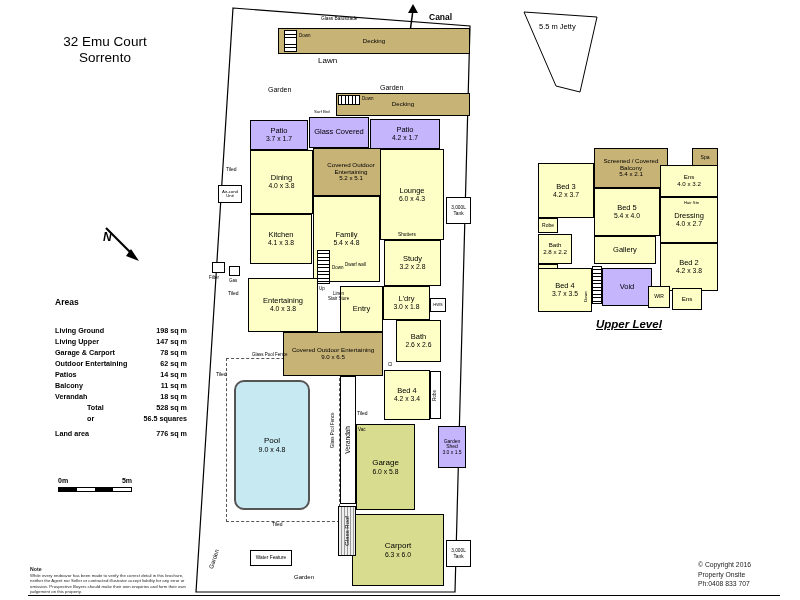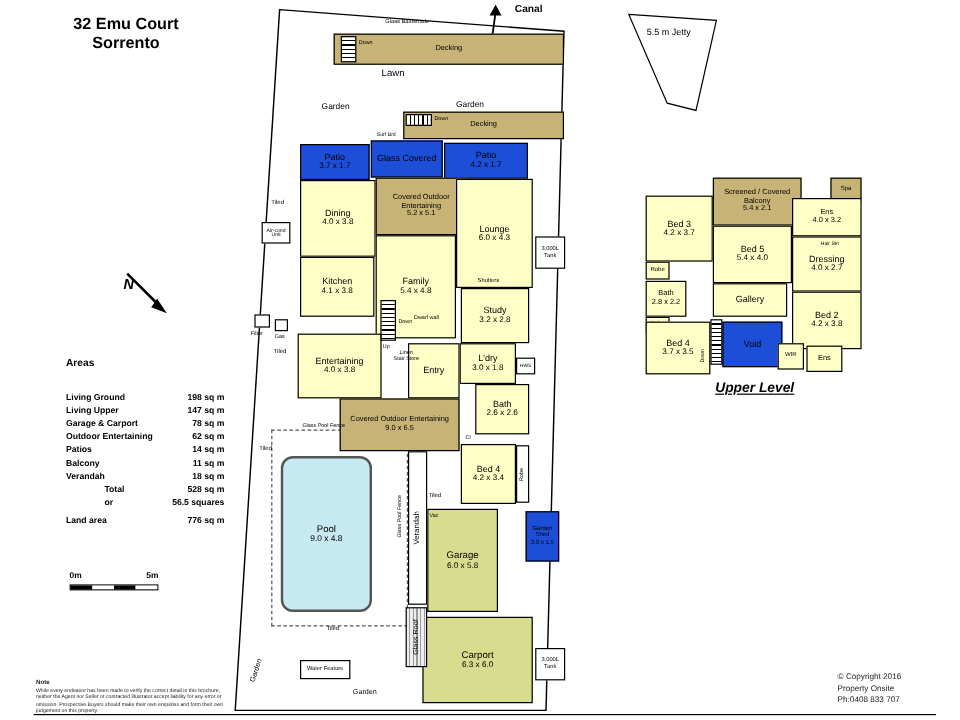--- a/index.html
+++ b/index.html
@@ -5,34 +5,34 @@
   *{margin:0;padding:0;box-sizing:border-box}
   html,body{width:800px;height:600px}
   body{font-family:"Liberation Sans",sans-serif;background:#fff;color:#000;position:relative;overflow:hidden}
   #canvas{position:absolute;left:0;top:0;width:800px;height:600px}
   svg.lines{position:absolute;left:0;top:0;z-index:0}
   .room{position:absolute;border:1.6px solid #000;background:#feffc6;display:flex;flex-direction:column;align-items:center;justify-content:center;text-align:center;line-height:1.12;z-index:2;overflow:hidden}
   .room .nm{font-size:7.5px}
   .room .dm{font-size:6.8px}
   .deck{background:#c8b377}
   .grg{background:#d7dc8e}
-  .white{background:#1d4ed8}
+  .white{background:#c4b5fd}
   .sm .nm,.sm .dm{font-size:6.2px}
   .xs .nm,.xs .dm{font-size:5px}
   .pool{position:absolute;background:#c7e9f1;border:2px solid #555;border-radius:10px;display:flex;flex-direction:column;align-items:center;justify-content:center;z-index:2;text-align:center;line-height:1.2}
   .pool .nm{font-size:8px}.pool .dm{font-size:7px}
   .fence{position:absolute;border:1px dashed #555;z-index:1}
   .lbl{position:absolute;font-size:7px;white-space:nowrap;z-index:5;color:#000}
   .b{font-weight:bold}
   .vt{writing-mode:vertical-rl;transform:rotate(180deg);white-space:nowrap}
   .stairs{position:absolute;border:1px solid #000;background:repeating-linear-gradient(180deg,#fff 0,#fff 2.5px,#000 2.5px,#000 3.5px);z-index:3}
   .stairs.h{background:repeating-linear-gradient(90deg,#fff 0,#fff 2.5px,#000 2.5px,#000 3.5px)}
   .glassroof{position:absolute;border:1px solid #000;background:repeating-linear-gradient(90deg,#eee 0,#eee 2px,#999 2px,#999 3px);z-index:2;display:flex;align-items:center;justify-content:center}
   .box{position:absolute;border:1px solid #000;background:#fff;display:flex;align-items:center;justify-content:center;text-align:center;line-height:1.05;z-index:3;overflow:hidden}
-  .title{position:absolute;left:40px;top:12px;width:130px;text-align:center;font-size:13.5px;font-weight:bold;line-height:1.15;z-index:5}
+  .title{position:absolute;left:40px;top:34px;width:130px;text-align:center;font-size:13.5px;font-weight:normal;line-height:1.15;z-index:5}
   .areas{position:absolute;left:55px;top:298px;width:132px;z-index:5;font-size:7.2px;font-weight:bold;line-height:1}
   .areas .hd{font-size:8.5px;margin-bottom:20px}
   .arow{display:flex;justify-content:space-between;margin-bottom:3.8px}
   .arow.tot .al{margin-left:32px}
   .arow.landrow{margin-top:8px}
   .scale{position:absolute;left:58px;top:477px;width:74px;z-index:5;font-size:7px;font-weight:bold}
   .scale .marks{display:flex;justify-content:space-between}
   .scalebar{margin-top:3px;height:5px;border:1px solid #000;display:flex}
   .scalebar i{flex:1;display:block}
   .note{position:absolute;left:30px;top:566px;width:162px;z-index:5;font-size:4.3px;line-height:1.3;color:#222}
@@ -54,21 +54,21 @@
     <line x1="106" y1="228" x2="132" y2="254" stroke="#000" stroke-width="2.2"></line>
     <polygon points="139,261 126,256 131,249" fill="#000"></polygon>
   </svg>
 
   <div class="title">
     <div>32 Emu Court</div>
     <div>Sorrento</div>
   </div>
 
   <div class="lbl b" style="left:103px;top:230px;font-size:12px;font-style:italic">N</div>
-  <div class="lbl b" style="left:429px;top:2px;font-size:8.5px">Canal</div>
+  <div class="lbl b" style="left:429px;top:12px;font-size:8.5px">Canal</div>
   <div class="lbl" style="left:539px;top:22px;font-size:7.5px">5.5 m Jetty</div>
 
   <div class="room deck sm" style="left:278px;top:28px;width:192px;height:26px">
       <span class="nm">Decking</span>
     </div>
   <div class="stairs" style="left:284px;top:30px;width:13px;height:22px"></div>
   <div class="lbl" style="left:299px;top:33px;font-size:4.5px">Down</div>
   <div class="lbl" style="left:321px;top:16px;font-size:4.8px">Glass Balustrade</div>
 
   <div class="lbl" style="left:318px;top:56px;font-size:8px">Lawn</div>

